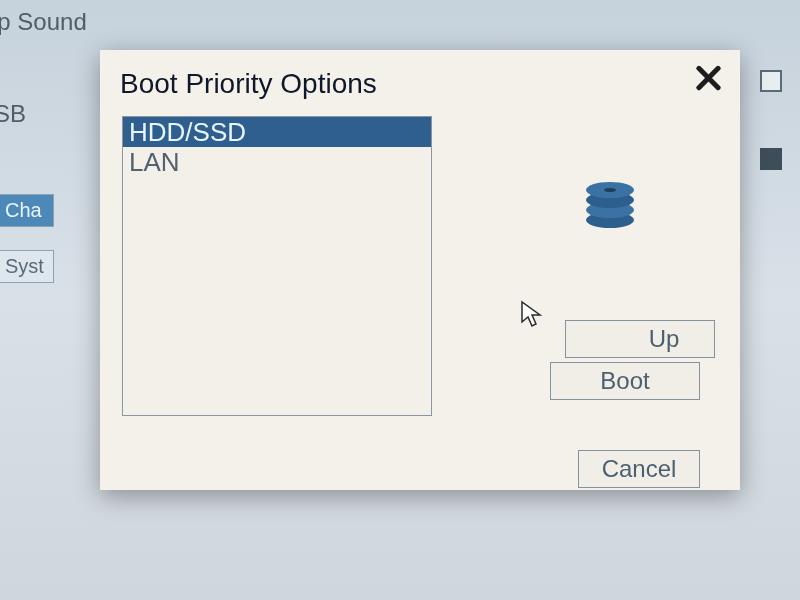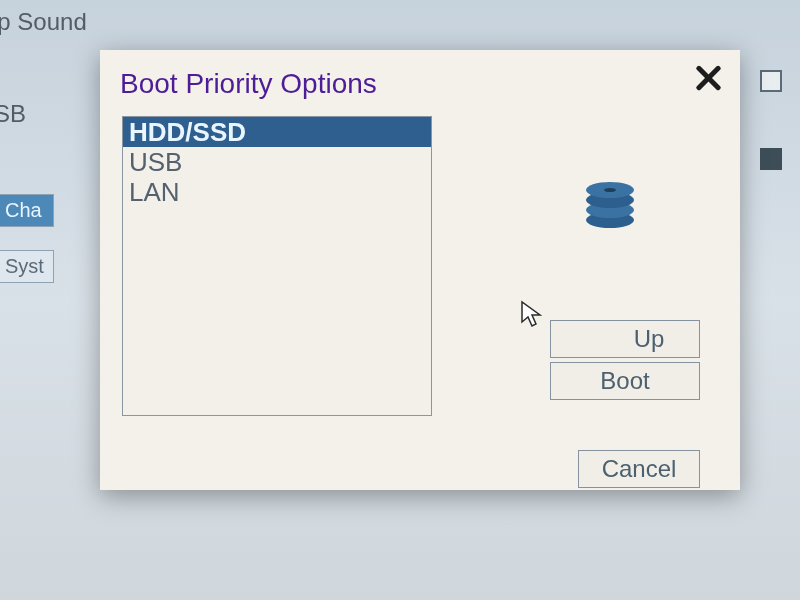--- a/index.html
+++ b/index.html
@@ -46,21 +46,21 @@
   .dialog {
     position: absolute;
     left: 100px; top: 50px;
     width: 640px; height: 440px;
     background: #f4f1eb;
     box-shadow: 0 6px 24px rgba(0,0,0,0.35);
     padding: 18px 20px;
   }
   .dialog-title {
     font-size: 28px;
-    color: #4c1d95;
+    color: #0f172a;
     margin-bottom: 10px;
     font-weight: 400;
   }
   .close-x {
     position: absolute;
     top: 10px; right: 14px;
     width: 36px; height: 36px;
     cursor: pointer;
   }
   .close-x::before, .close-x::after {
@@ -86,41 +86,40 @@
     font-size: 26px;
     color: #546270;
     padding: 0px 6px;
     line-height: 30px;
     cursor: pointer;
     white-space: nowrap;
   }
   .listbox .item.selected {
     background: #2e5f8f;
     color: #eaf6ff;
-    font-weight: bold;
   }
 
   .device-icon {
     position: absolute;
     right: 100px; top: 130px;
     width: 60px; height: 50px;
   }
 
   .btn {
     position: absolute;
     border: 1px solid #8593a0;
     background: #f1eee7;
     color: #4c6070;
     font-size: 24px;
     text-align: center;
     padding: 4px 0;
     cursor: pointer;
     width: 150px;
   }
-  .btn.up    { right: 40px; top: 270px; padding-left: 48px; }
+  .btn.up    { right: 25px; top: 270px; padding-left: 48px; }
   .btn.down  { right: 40px; top: 312px; }
   .btn.ok    { left: 280px; top: 400px; width: 140px; }
   .btn.cancel{ right: 40px; top: 400px; width: 122px; }
 
   .cursor {
     position: absolute;
     left: 420px; top: 250px;
     width: 24px; height: 30px;
     pointer-events: none;
   }
@@ -138,21 +137,20 @@
 </div>
 
 <div class="dialog">
 
   <div class="dialog-title">Boot Priority Options</div>
 
   <div class="close-x"></div>
 
   <div class="listbox">
     <div class="item selected">HDD/SSD</div>
-    <div class="item">USB</div>
     <div class="item">LAN</div>
   </div>
 
   <div class="device-icon">
     <svg viewBox="0 0 60 50" width="60" height="50">
       <ellipse cx="30" cy="40" rx="24" ry="8" fill="#2d5f8e"></ellipse>
       <ellipse cx="30" cy="30" rx="24" ry="8" fill="#3a72a4"></ellipse>
       <ellipse cx="30" cy="20" rx="24" ry="8" fill="#2d5f8e"></ellipse>
       <ellipse cx="30" cy="10" rx="24" ry="8" fill="#3a72a4"></ellipse>
       <ellipse cx="30" cy="10" rx="6" ry="2" fill="#1e3f5c"></ellipse>

